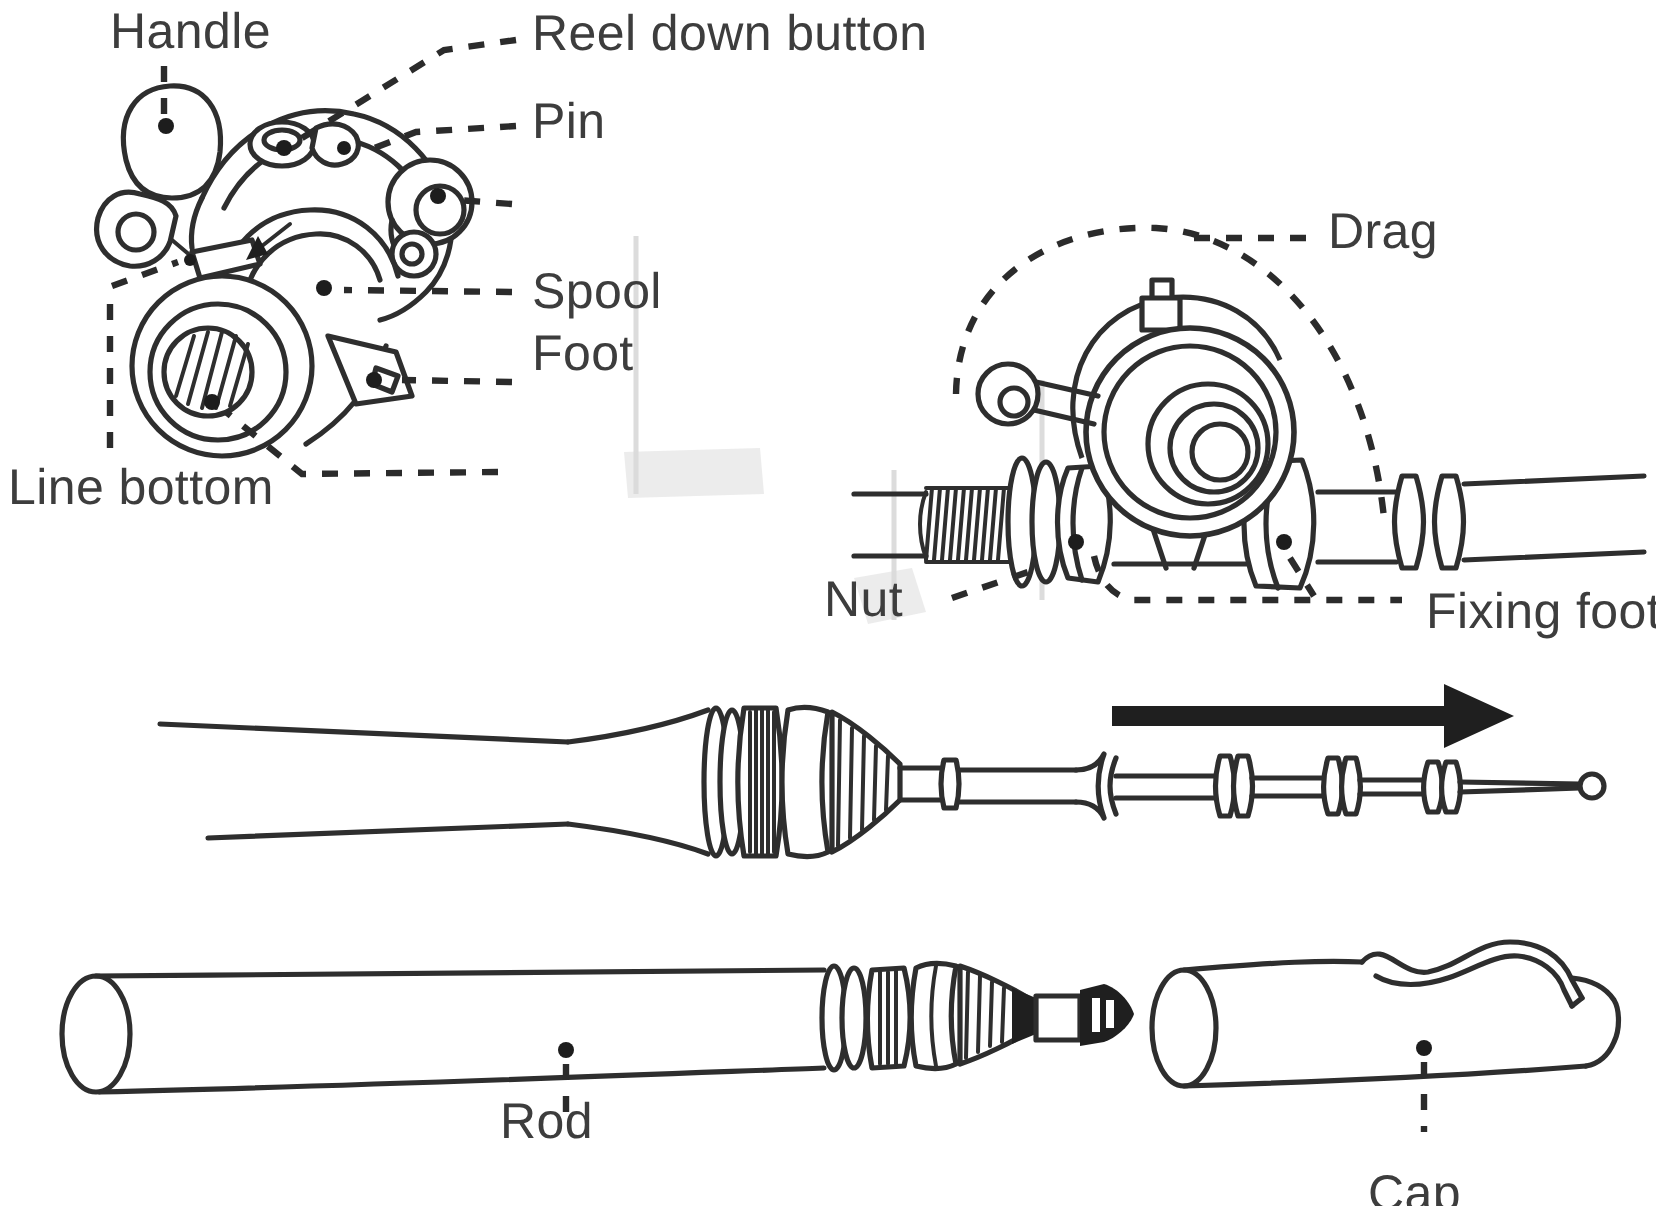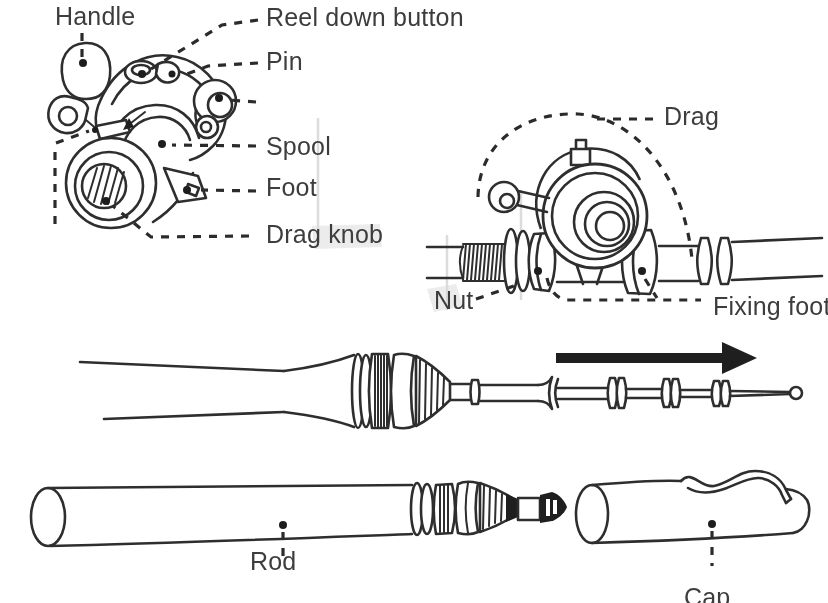--- a/index.html
+++ b/index.html
@@ -230,20 +230,20 @@
       </g>
       <path class="dash" d="M 712 531 V 566"></path>
       <circle class="dot" cx="712" cy="524" r="4"></circle>
     </g>
   </svg>
 
   <div class="lbl" style="left:55px;top:3px">Handle</div>
   <div class="lbl" style="left:266px;top:4px">Reel down button</div>
   <div class="lbl" style="left:266px;top:48px">Pin</div>
   <div class="lbl" style="left:266px;top:133px">Spool</div>
-  <div class="lbl" style="left:266px;top:174px">Foot</div>
-  <div class="lbl" style="left:266px;top:221px">Drag knob</div>
+  <div class="lbl" style="left:266px;top:164px">Foot</div>
+  <div class="lbl" style="left:4px;top:231px">Line bottom</div>
   <div class="lbl" style="left:664px;top:103px">Drag</div>
-  <div class="lbl" style="left:434px;top:287px">Nut</div>
+  <div class="lbl" style="left:412px;top:287px">Nut</div>
   <div class="lbl" style="left:713px;top:293px">Fixing foot</div>
   <div class="lbl" style="left:250px;top:548px">Rod</div>
   <div class="lbl" style="left:684px;top:584px">Cap</div>
 </div>
 
 </body></html>

